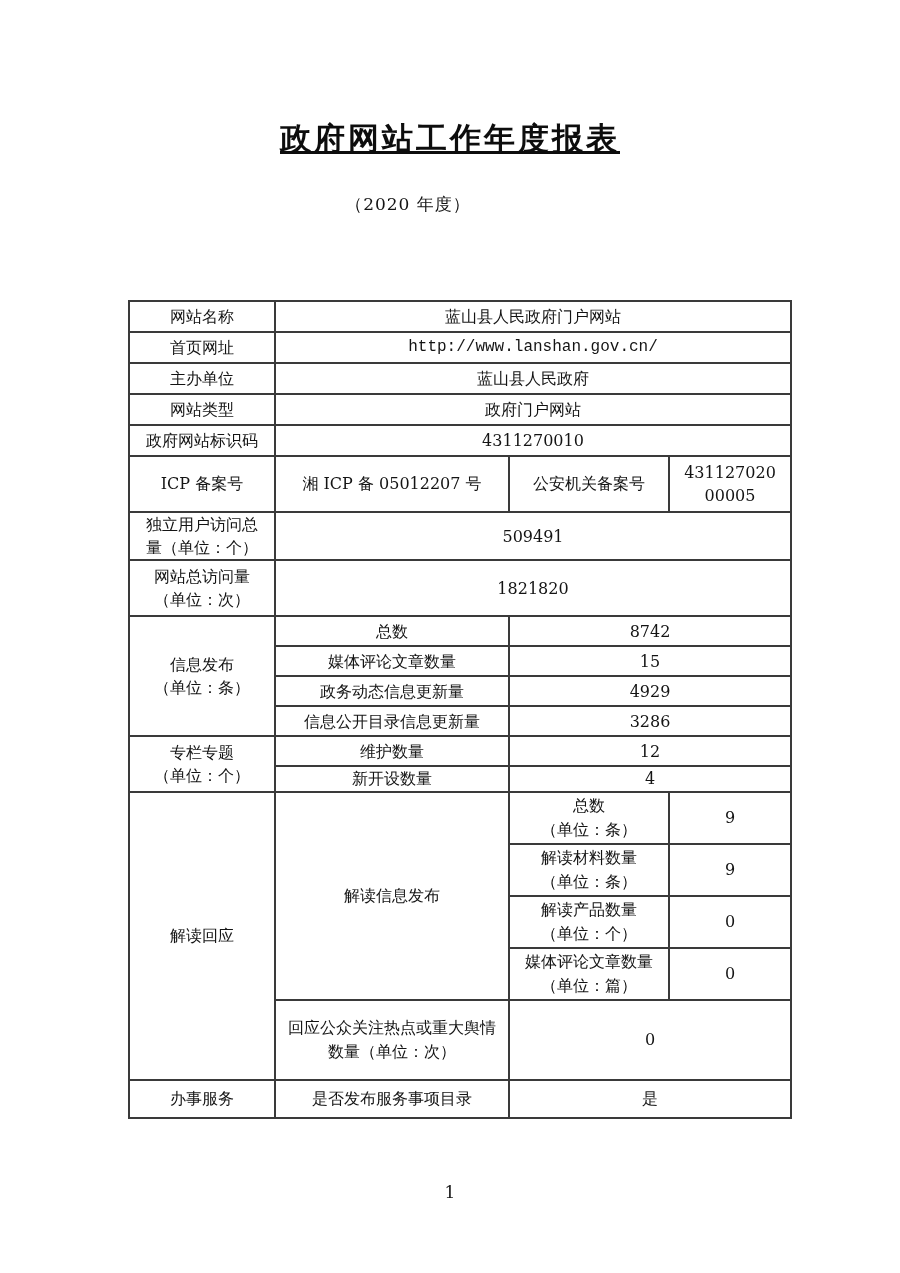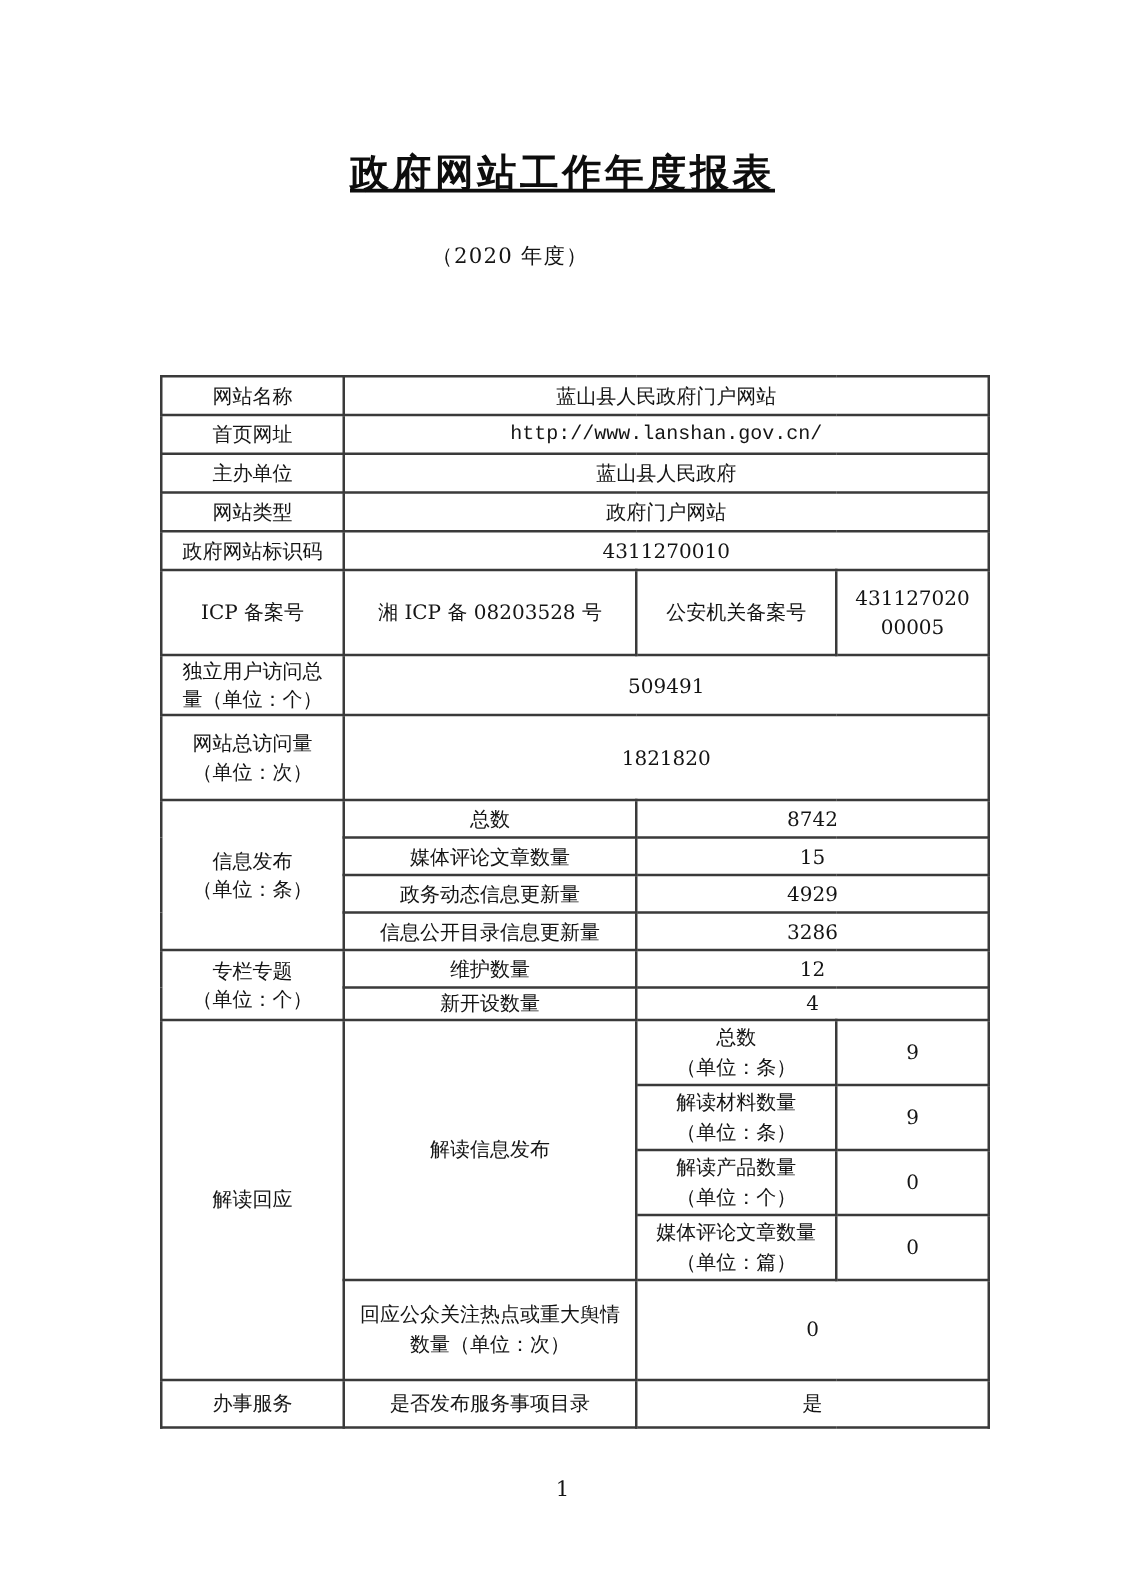--- a/index.html
+++ b/index.html
@@ -45,21 +45,21 @@
   }
   td.lbl{padding:0 13px;}
   td.num{font-family:"DejaVu Serif","Liberation Serif",serif;}
   td.mono{font-family:"Liberation Mono","DejaVu Sans Mono",monospace;font-size:16px;letter-spacing:0;}
   td.pre{white-space:pre-line;}
   td.breakall{word-break:break-all;padding:0 13px;line-height:1.7;}
   td.hotspot{padding:0 42px;line-height:1.8;}
   td.svc-label{vertical-align:bottom;padding-bottom:4px;}
   td.svc-top{vertical-align:top;padding-top:7px;}
   tr.h31{height:31px;}
-  tr.h56{height:68px;}
+  tr.h56{height:56px;}
   tr.h55{height:38px;}
   tr.h30{height:30px;}
   tr.h31b{height:25px;}
   tr.h52{height:52px;}
   tr.h80{height:80px;}
   .page-number{
     position:absolute;top:1182px;left:0;width:900px;
     text-align:center;font-size:17px;
   }
 </style>
@@ -94,21 +94,21 @@
       <tr class="h31">
         <td class="lbl">网站类型</td>
         <td colspan="3">政府门户网站</td>
       </tr>
       <tr class="h31">
         <td class="lbl">政府网站标识码</td>
         <td colspan="3" class="num">4311270010</td>
       </tr>
       <tr class="h56">
         <td class="lbl">ICP 备案号</td>
-        <td>湘 ICP 备 08203528 号</td>
+        <td>湘 ICP 备 05012207 号</td>
         <td>公安机关备案号</td>
         <td class="num breakall">43112702000005</td>
       </tr>
       <tr class="h55">
         <td class="lbl">独立用户访问总量（单位：个）</td>
         <td colspan="3" class="num">509491</td>
       </tr>
       <tr class="h56">
         <td class="lbl">网站总访问量（单位：次）</td>
         <td colspan="3" class="num">1821820</td>

